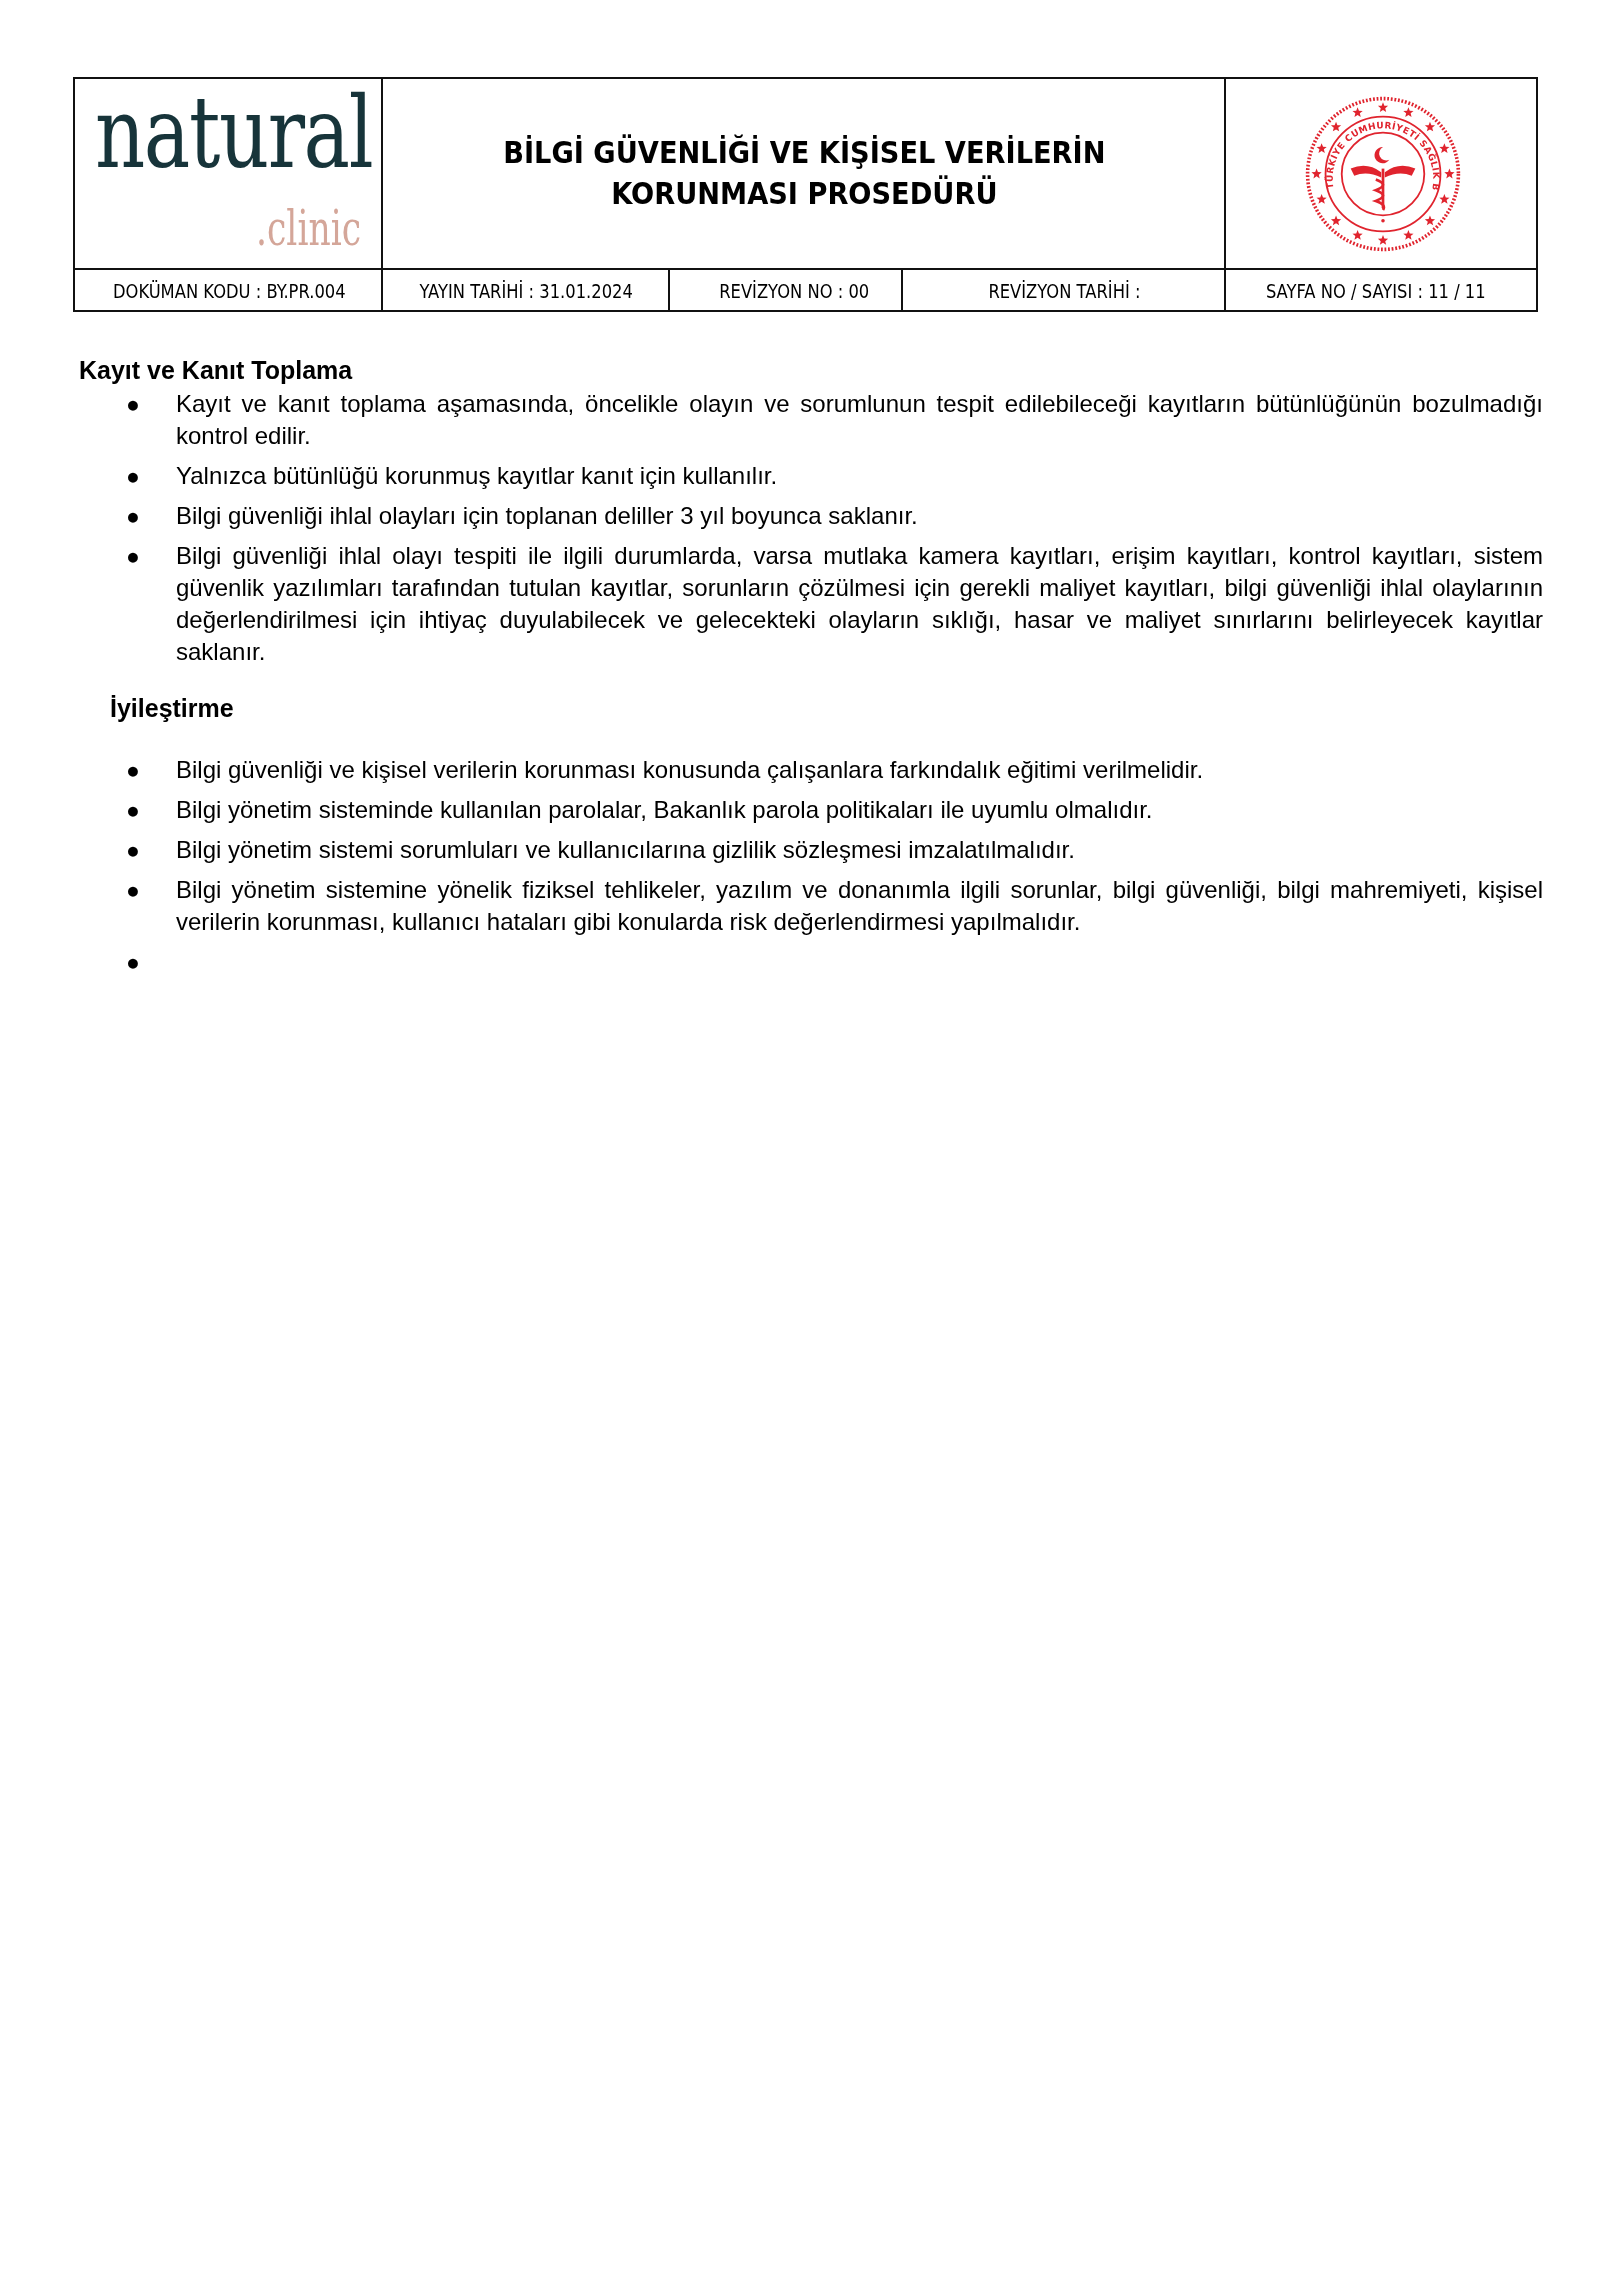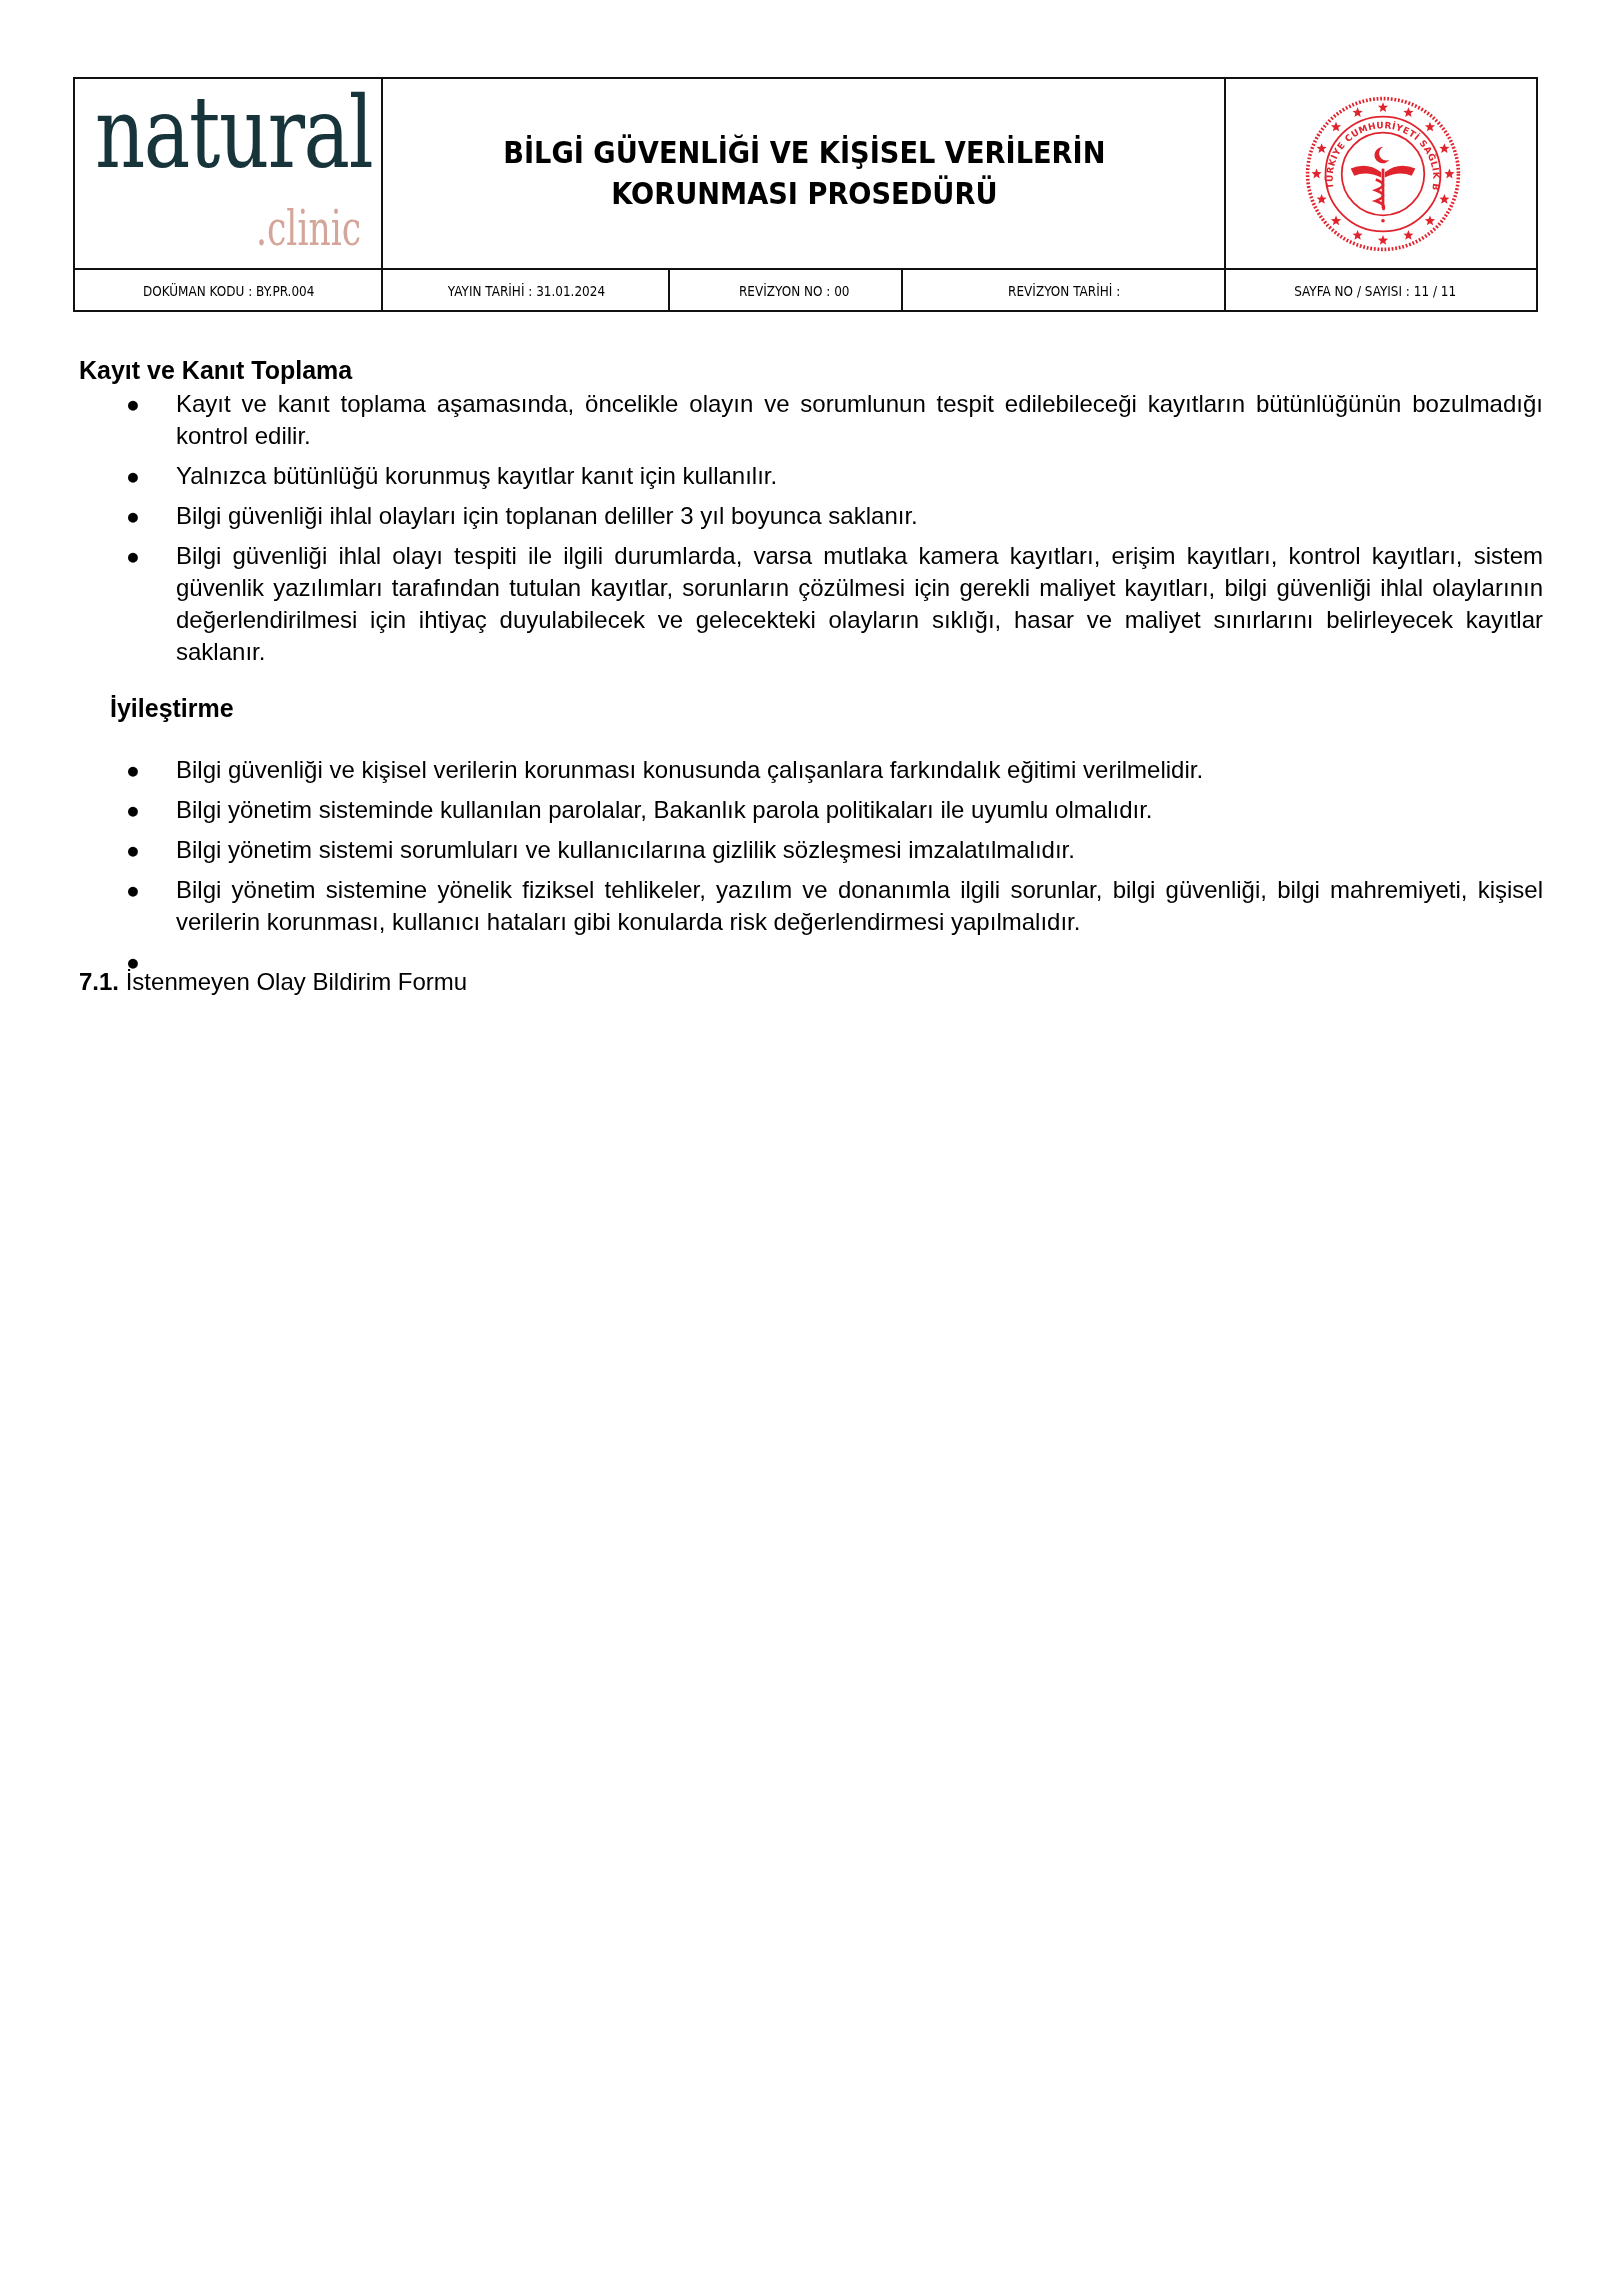--- a/index.html
+++ b/index.html
@@ -7,21 +7,21 @@
   .hdr { position: absolute; left: 73px; top: 77px; width: 1465px; height: 235px; border: 2.2px solid #111; box-sizing: border-box; }
   .hdr .cell { position: absolute; box-sizing: border-box; }
   .vline { position: absolute; background: #111; width: 1.8px; }
   .hline { position: absolute; background: #111; height: 1.8px; }
   .logo-left { left: 0; top: 0; width: 308px; height: 189px; }
   .logo-word { position: absolute; left: 19.7px; top: 3.6px; font-family: "DejaVu Serif", serif; font-size: 100px; color: #17343a; letter-spacing: -1.8px; line-height: 1; transform: scaleX(0.78); transform-origin: left top; }
   .logo-sub { position: absolute; left: 181px; top: 125px; font-family: "DejaVu Serif", serif; font-size: 48px; color: #d4a699; line-height: 1; transform: scaleX(0.72); transform-origin: left top; }
   .title-cell { left: 308px; top: 0; width: 843px; height: 189px; display: flex; align-items: center; justify-content: center; text-align: center; border-radius: 16px; }
   .title-cell .t { font-family: "DejaVu Sans", sans-serif; font-weight: bold; font-size: 29.6px; line-height: 41px; transform: scaleX(0.92); }
   .seal-cell { left: 1151px; top: 0; width: 313px; height: 189px; display: flex; align-items: center; justify-content: center; }
-  .meta { top: 191px; height: 41px; display: flex; align-items: center; font-family: "DejaVu Sans", sans-serif; font-size: 14px; white-space: nowrap; }
+  .meta { top: 191px; height: 41px; display: flex; align-items: center; font-family: "DejaVu Sans", sans-serif; font-size: 19px; white-space: nowrap; }
   .meta span { display: inline-block; transform: scaleX(0.86); }
   .content { position: absolute; left: 79px; top: 354px; width: 1464px; font-family: "Liberation Sans", sans-serif; font-size: 24px; }
   .h { font-weight: bold; font-size: 25px; line-height: 32px; }
   ul.bl { list-style: none; margin: 0; padding: 0; }
   ul.bl li { position: relative; padding-left: 97px; line-height: 32px; text-align: justify; margin-bottom: 8px; }
   ul.bl li .bullet { position: absolute; left: 47px; top: 0; font-size: 23px; }
   .ref { line-height: 32px; }
   .ref b { font-weight: bold; }
 </style>
 </head>
@@ -116,17 +116,14 @@
 
   <div class="h" style="margin-top:24px;margin-left:31px;">İyileştirme</div>
   <ul class="bl" id="list-iyilestirme" style="margin-top:30px;">
       <li><span class="bullet">●</span><span>Bilgi güvenliği ve kişisel verilerin korunması konusunda çalışanlara farkındalık eğitimi verilmelidir.</span></li>
       <li><span class="bullet">●</span><span>Bilgi yönetim sisteminde kullanılan parolalar, Bakanlık parola politikaları ile uyumlu olmalıdır.</span></li>
       <li><span class="bullet">●</span><span>Bilgi yönetim sistemi sorumluları ve kullanıcılarına gizlilik sözleşmesi imzalatılmalıdır.</span></li>
       <li><span class="bullet">●</span><span>Bilgi yönetim sistemine yönelik fiziksel tehlikeler, yazılım ve donanımla ilgili sorunlar, bilgi güvenliği, bilgi mahremiyeti, kişisel verilerin korunması, kullanıcı hataları gibi konularda risk değerlendirmesi yapılmalıdır.</span></li>
       <li><span class="bullet">●</span></li>
     </ul>
 
-  <div id="refs" style="margin-top:28px;">
-      <div class="ref"><b>7.1.</b><span> </span><span>İstenmeyen Olay Bildirim Formu</span></div>
-    </div>
 </div>
 
 
 </body></html>

